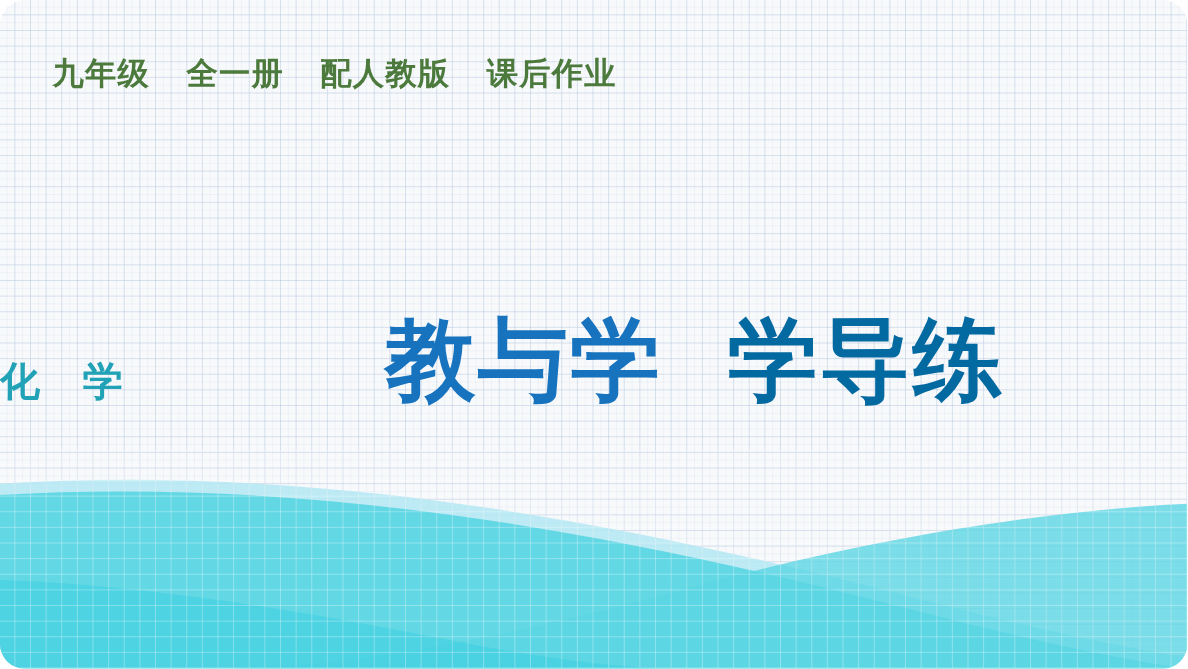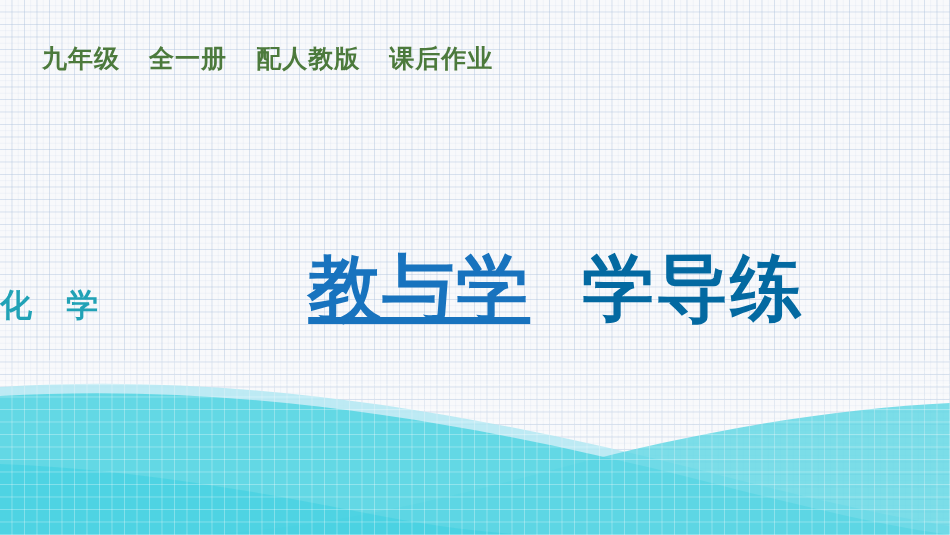--- a/index.html
+++ b/index.html
@@ -8,20 +8,21 @@
     background: #ffffff;
   }
 
   #slide {
     position: relative;
     width: 950px;
     height: 535px;
     overflow: hidden;
     background-color: #f8f9fb;
     font-family: "Liberation Sans", "DejaVu Sans", sans-serif;
+    border-radius: 20px;
   }
 
   
   .grid-layer {
     position: absolute;
     inset: 0;
     background-image:
       linear-gradient(to right,  rgba(176,196,222,0.38) 1px, transparent 1px),
       linear-gradient(to bottom, rgba(176,196,222,0.38) 1px, transparent 1px);
     background-size: 12.5px 12.5px;
@@ -83,21 +84,21 @@
     right: 0;
     top: 172px;
     text-align: center;
     white-space: pre;
     font-family: "DejaVu Sans", "Liberation Sans", sans-serif;
     font-size: 72px;
     font-weight: 900;
     letter-spacing: 2px;
     line-height: 1.08;
   }
-  .title-blue { display: inline; text-decoration: underline; }
+  .title-blue { display: inline; }
   .title-gap  { display: inline-block; width: 52px; }
   .title-red  { display: inline; }
 
   .subject {
     position: absolute;
     left: 0;
     right: 0;
     top: 288px;
     white-space: pre;
     font-family: "DejaVu Sans", "Liberation Sans", sans-serif;

